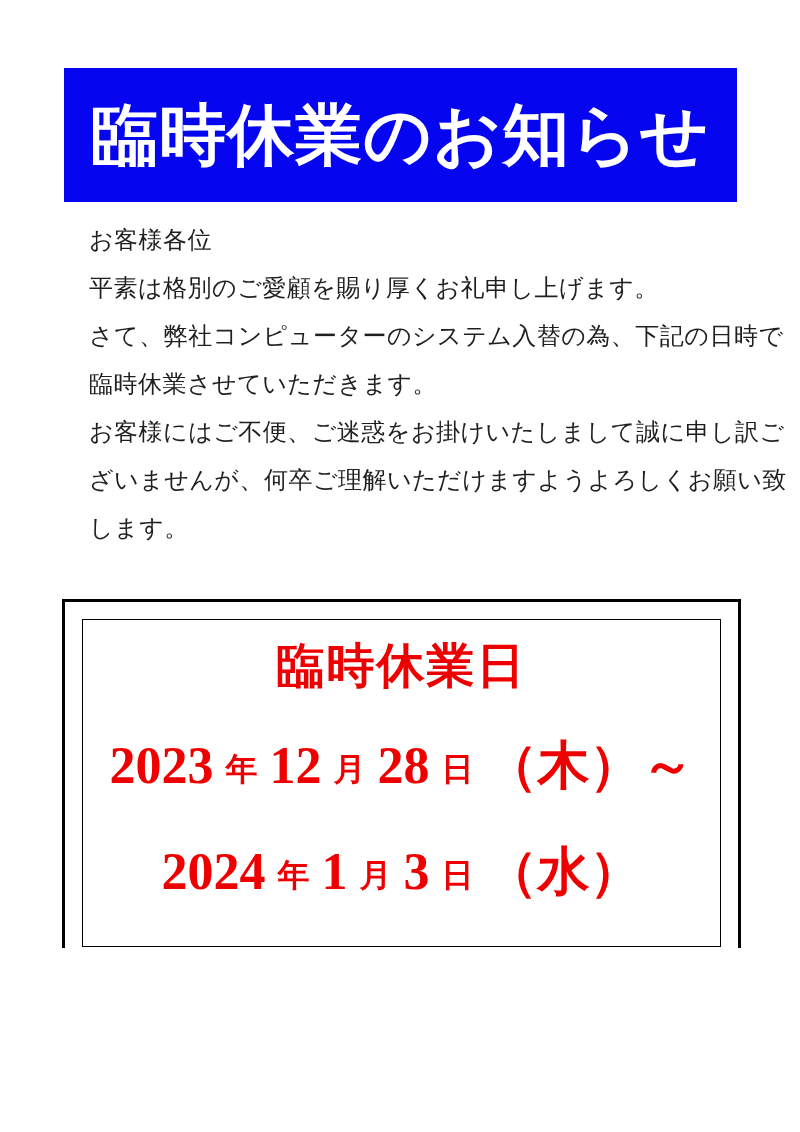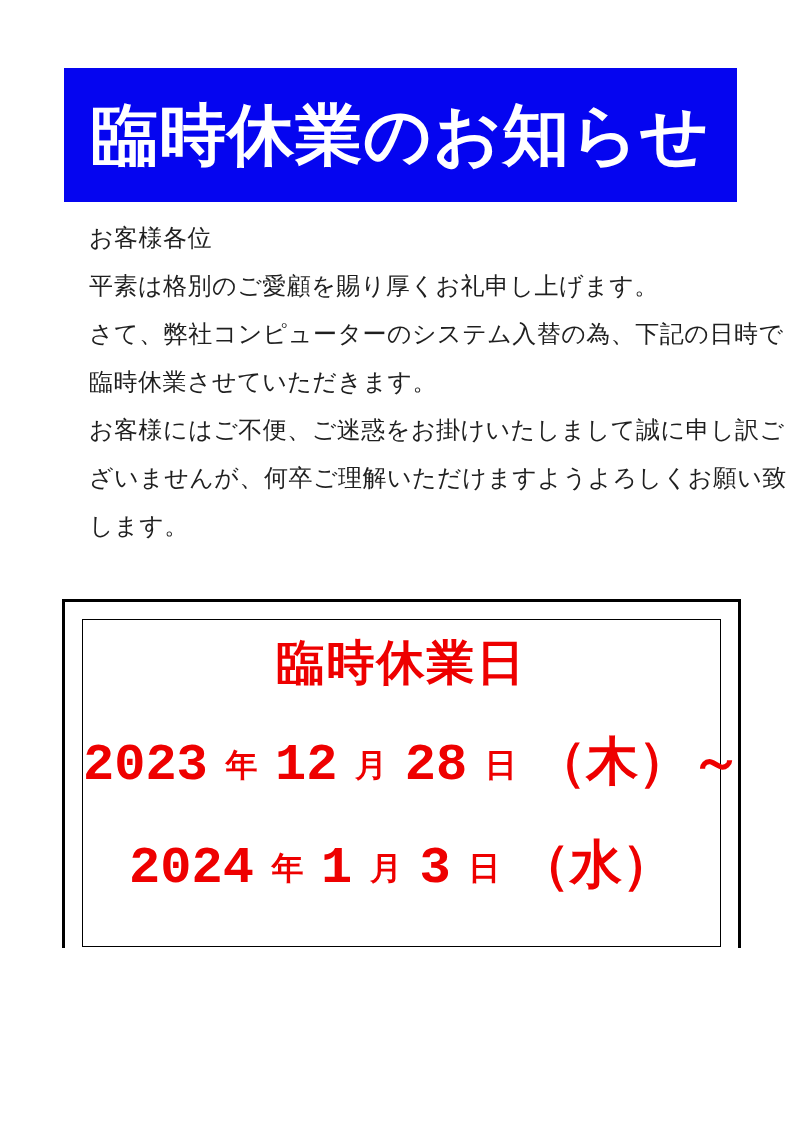--- a/index.html
+++ b/index.html
@@ -1,21 +1,21 @@
 <!DOCTYPE html>
 <html lang="ja"><head>
 <meta charset="utf-8">
 <style>
   html, body { margin: 0; padding: 0; background: #ffffff; }
   .page {
     position: relative;
     width: 800px;
     height: 948px;
     background: #ffffff;
-    font-family: Liberation Mono, monospace;
+    font-family: Liberation Serif, serif;
     overflow: hidden;
   }
 
   
   .banner {
     position: absolute;
     left: 64px; top: 68px;
     width: 673px; height: 134px;
     background: #0505f0;
     display: flex;

